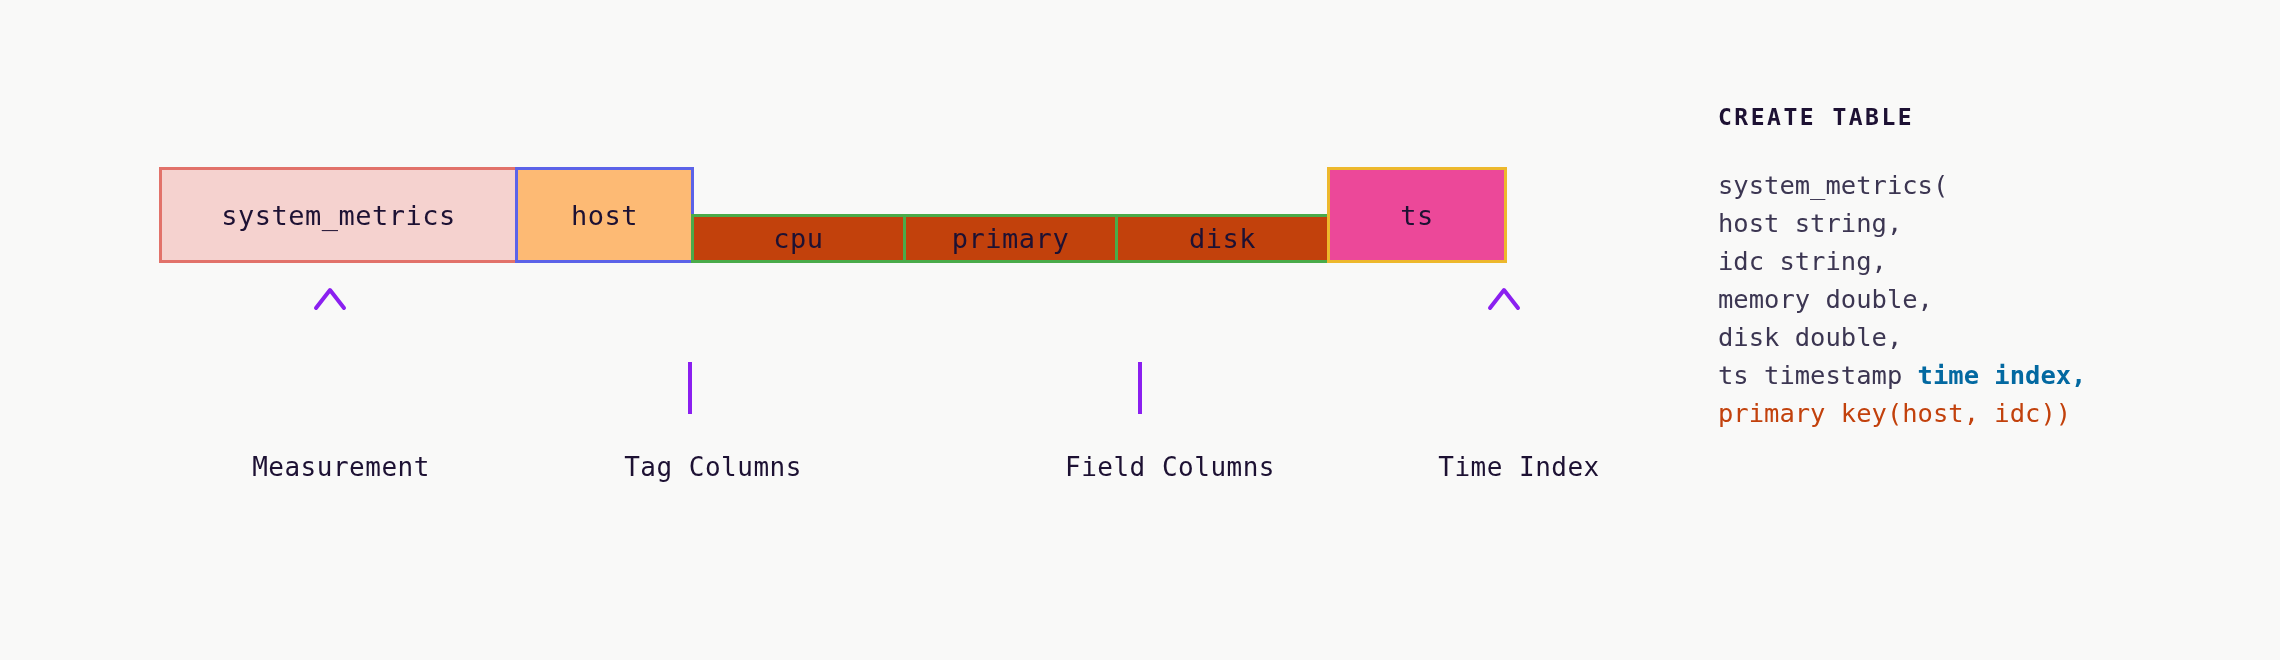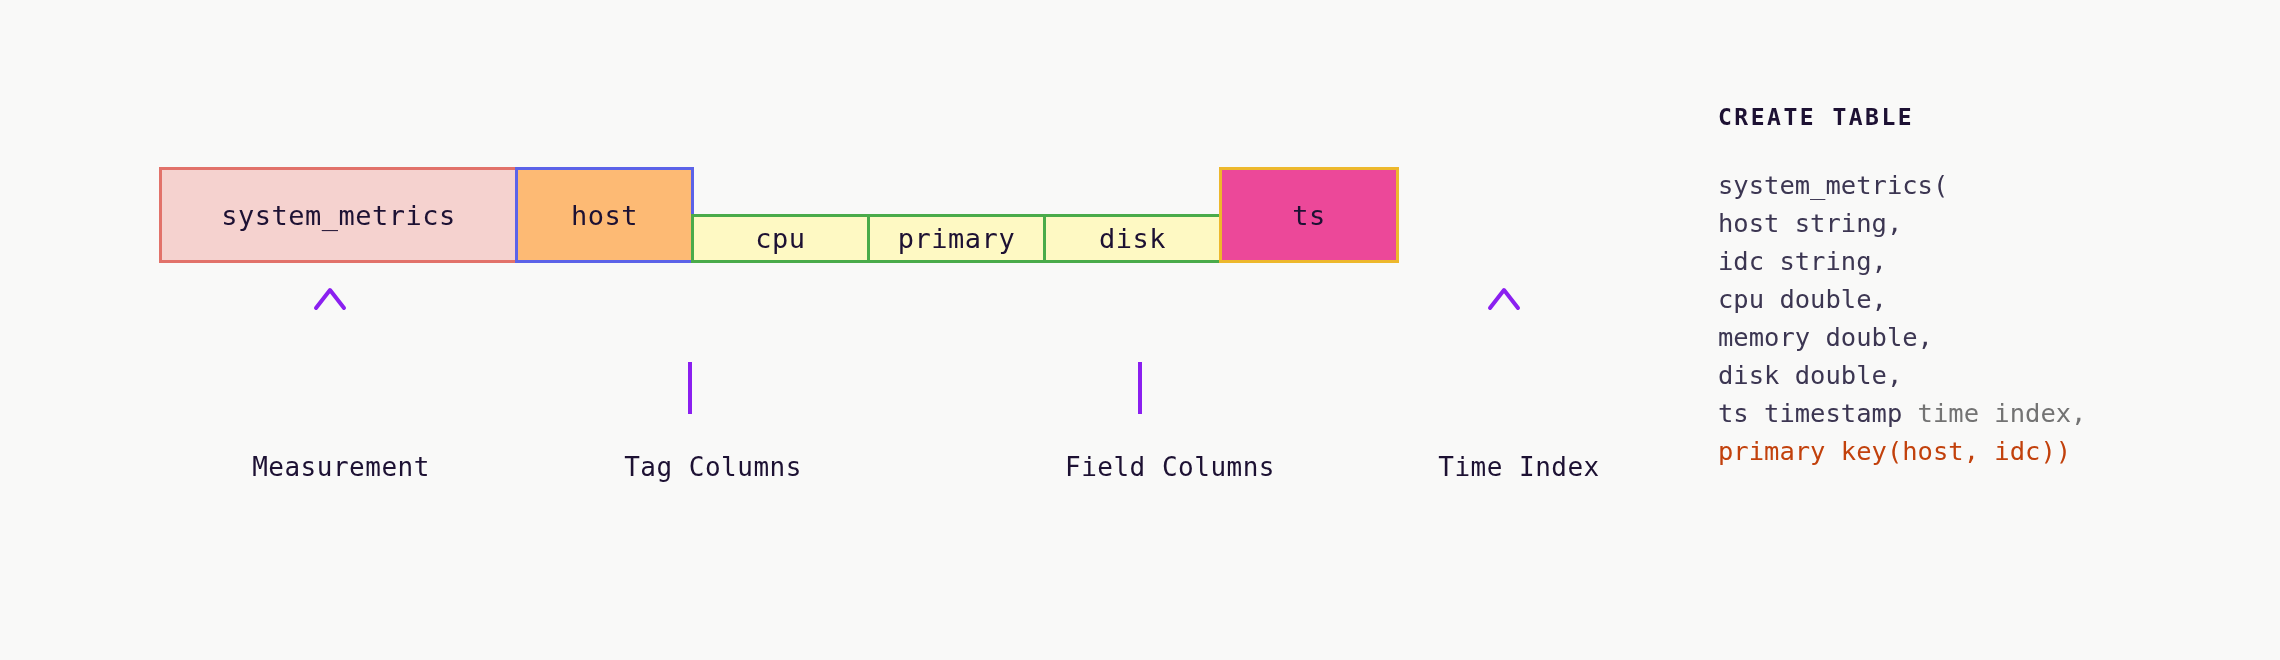--- a/index.html
+++ b/index.html
@@ -54,22 +54,22 @@
     width: 359px;
     background: #f5d2cf;
     border-color: #e2726a;
   }
   .cell-tag {
     width: 179px;
     background: #fdba74;
     border-color: #5c63e8;
   }
   .cell-field {
-    width: 179px;
-    background: #fef9c3;
+    width: 215px;
+    background: #c2410c;
     border-color: #4aab4a;
     margin-top: 47px;
   }
   .cell-time {
     width: 180px;
     background: #ec4899;
     border-color: #edb82c;
   }
 
   
@@ -111,22 +111,22 @@
     white-space: pre;
   }
   .sql-line {
     font-family: "DejaVu Sans Mono", "Liberation Mono", monospace;
     font-size: 25.5px;
     line-height: 38px;
     color: #3c3652;
     white-space: pre;
   }
   .sql-line b {
-    color: #737373;
-    font-weight: normal;
+    color: #0369a1;
+    font-weight: bold;
   }
   .sql-line.bold {
     color: #c2410c;
     font-weight: normal;
   }
 </style>
 </head>
 <body>
 
 <div id="diagram">
@@ -201,19 +201,18 @@
   <div class="axis-label" style="left:1170px;">Field Columns</div>
   <div class="axis-label" style="left:1519px;">Time Index</div>
 </div>
 
 <div id="sql-panel">
   <div id="sql-title">CREATE TABLE</div>
   <div class="sql-code">
     <div class="sql-line">system_metrics(</div>
     <div class="sql-line">host string,</div>
     <div class="sql-line">idc string,</div>
-    <div class="sql-line">cpu double,</div>
     <div class="sql-line">memory double,</div>
     <div class="sql-line">disk double,</div>
     <div class="sql-line"><span>ts timestamp </span><b>time index,</b></div>
     <div class="sql-line bold">primary key(host, idc))</div>
   </div>
 </div>
 
 </body></html>

